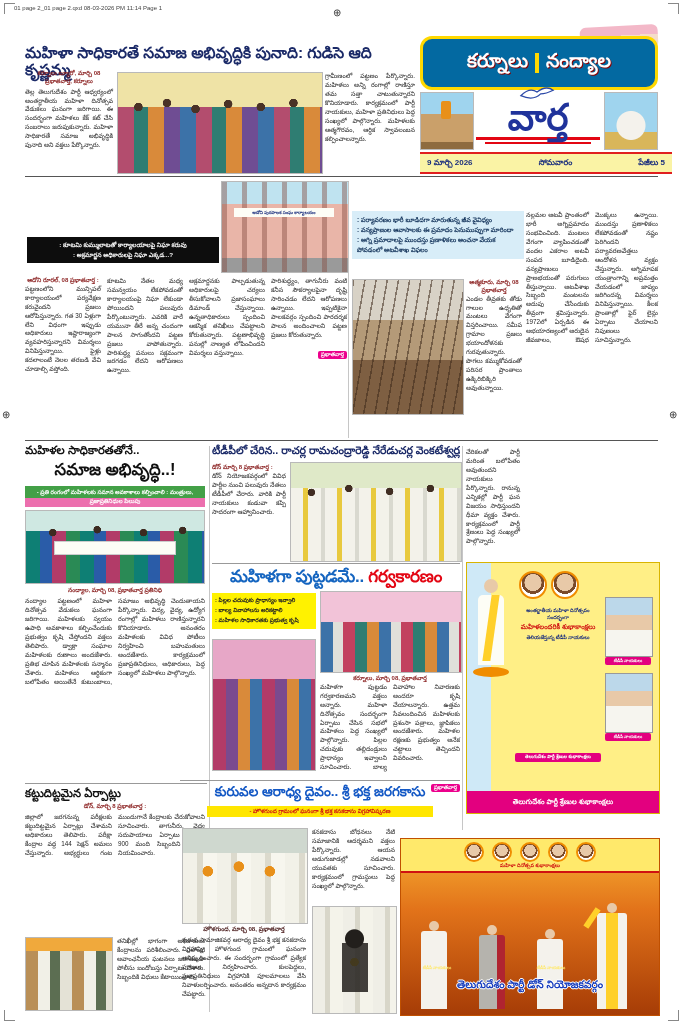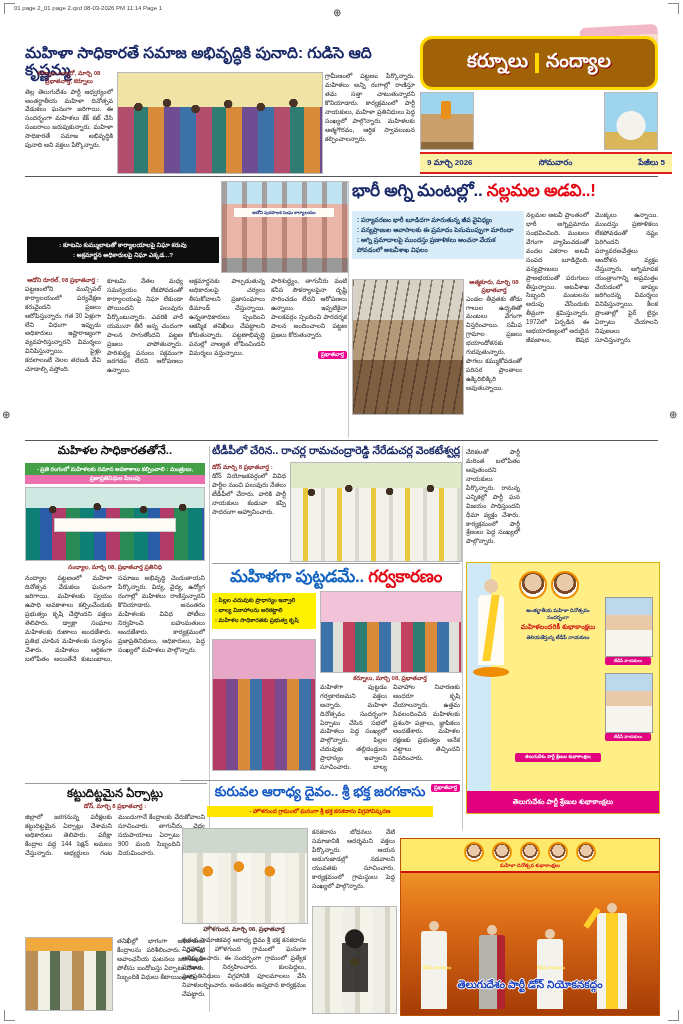--- a/index.html
+++ b/index.html
@@ -8,21 +8,21 @@
   .bt{font-size:6.3px;line-height:1.42;text-align:justify;color:#1d1d1d;}
   .byline{font-weight:bold;color:#8a1f1f;text-align:center;font-size:6px;line-height:1.3;}
   .hrule{height:1px;background:#555;}
   .vrule{width:1px;background:#c6c6c6;}
   .photo{overflow:hidden;border:1px solid #b9b9b9;}
   .endtag{display:inline-block;background:#ec008c;color:#fff;font-size:5.5px;font-weight:bold;padding:0 3px;border-radius:2px;}
   .crosshair{font-size:10px;color:#333;line-height:1;}
   .crop{width:10px;height:10px;}
 
   
-  #mast-red{background:#a16207;border:3px solid #ffd800;border-radius:12px;display:flex;align-items:center;justify-content:center;gap:7px;}
+  #mast-red{background:#0369a1;border:3px solid #ffd800;border-radius:12px;display:flex;align-items:center;justify-content:center;gap:7px;}
   #mast-red .mr-txt{color:#fff;font-weight:900;font-size:19px;text-shadow:1px 1px 0 #8a0000;}
   #mast-red .mr-div{width:4px;height:20px;background:#ffd800;}
   #mast-title{color:#20339b;font-weight:900;font-size:37px;line-height:.95;text-align:center;}
   .mast-underline{height:2.5px;background:#e30613;}
   #datebar{background:#faf3a5;border-top:2px solid #e01f1f;border-bottom:2px solid #e01f1f;display:flex;justify-content:space-between;align-items:center;padding:0 7px;font-size:8px;font-weight:bold;color:#1b2f7e;}
 
   
   .hl-navy{color:#1b2a68;} .hl-cyan{color:#00aeef;} .hl-mag{color:#ee1687;}
   .hl-red{color:#e30613;} .hl-blue{color:#1565c0;} .hl-kblue{color:#1358c5;}
 
@@ -128,20 +128,28 @@
   <div class="abs" style="left:420px;top:36px;width:238px;height:136px;">
     <div class="abs" style="left:160px;top:-10px;width:78px;height:24px;background:linear-gradient(180deg,#f3b8c8 0 40%,#f5ddc8 40%);border-radius:6px;transform:rotate(-3deg);"></div>
     <div id="mast-red" class="abs" style="left:0;top:0;width:232px;height:48px;">
       <span class="mr-txt">కర్నూలు</span>
       <span class="mr-div"></span>
       <span class="mr-txt">నంద్యాల</span>
     </div>
     <div class="abs photo" id="ph-fort" style="left:0;top:56px;width:52px;height:56px;">
       <div class="abs" style="left:20px;top:8px;width:10px;height:18px;background:#e8901a;border-radius:2px;"></div>
     </div>
+    <div class="abs" style="left:56px;top:52px;width:124px;height:60px;text-align:center;">
+      <svg class="abs" style="left:40px;top:-4px;" width="42" height="18" viewBox="0 0 40 20">
+        <path d="M2 13 Q12 3 20 9 Q30 1 38 7 Q30 11 24 11 Q16 19 2 13Z" fill="#fff" stroke="#2c49a8" stroke-width="1.4"></path>
+      </svg>
+      <div id="mast-title" style="margin-top:12px;">వార్త</div>
+      <div class="mast-underline" style="margin-top:2px;"></div>
+      <div class="mast-underline" style="margin-top:2px;width:86%;margin-left:7%;"></div>
+    </div>
     <div class="abs photo" id="ph-nandi" style="left:184px;top:56px;width:52px;height:56px;"></div>
     <div id="datebar" class="abs" style="left:0;top:116px;width:238px;height:18px;">
       <span>9 మార్చి 2026</span>
       <span>సోమవారం</span>
       <span>పేజీలు 5</span>
     </div>
   </div>
 
   <div class="abs" style="left:25px;top:44px;width:390px;">
     <div class="hl-navy" style="font-size:15.5px;font-weight:800;line-height:1.1;">మహిళా సాధికారతే సమాజ అభివృద్ధికి పునాది: గుడిసె ఆది కృష్ణమ్మ</div>
@@ -172,53 +180,51 @@
     <div class="abs bt" style="left:164px;top:96px;width:76px;">అక్రమార్జనకు పాల్పడుతున్న అధికారులపై చర్యలు తీసుకోవాలని ప్రజాసంఘాలు డిమాండ్ చేస్తున్నాయి. ఉన్నతాధికారులు స్పందించి ఆకస్మిక తనిఖీలు చేపట్టాలని కోరుతున్నారు. పట్టణాభివృద్ధి పనుల్లో నాణ్యత లోపించిందని విమర్శలు వస్తున్నాయి.</div>
     <div class="abs" style="left:246px;top:96px;width:76px;">
       <div class="bt">పారిశుద్ధ్యం, తాగునీరు వంటి కనీస సౌకర్యాలపైనా దృష్టి సారించడం లేదని ఆరోపణలు ఉన్నాయి. ఇప్పటికైనా పాలకవర్గం స్పందించి పారదర్శక పాలన అందించాలని పట్టణ ప్రజలు కోరుతున్నారు.</div>
       <div style="text-align:right;margin-top:2px;"><span class="endtag">ప్రభాతవార్త</span></div>
     </div>
   </div>
 
   <div class="abs vrule" style="left:348px;top:182px;height:256px;"></div>
 
   <div class="abs" style="left:352px;top:181px;width:306px;height:256px;">
-    <div style="font-size:17px;font-weight:800;letter-spacing:-.3px;">
-      <span class="hl-navy">భారీ అగ్ని మంటల్లో..</span><span class="hl-red"> నల్లమల అడవి..!</span>
-    </div>
     <div id="nall-box" class="abs" style="left:0;top:30px;width:162px;">
       <div>: పర్యావరణం భారీ బూడిదగా మారుతున్న జీవ వైవిధ్యం</div>
       <div>: వన్యప్రాణుల ఆవాసాలకు ఈ ప్రమాదం పెనుముప్పుగా మారిందా</div>
       <div>: అగ్ని ప్రమాదాలపై ముందస్తు ప్రణాళికలు అంచనా వేయక పోవడంలో అటవీశాఖ విఫలం</div>
     </div>
     <div class="abs photo" id="ph-forest" style="left:0;top:98px;width:110px;height:134px;"></div>
     <div class="abs" style="left:114px;top:98px;width:56px;">
       <div class="byline">ఆత్మకూరు, మార్చి 08 ప్రభాతవార్త</div>
       <div class="bt">ఎండల తీవ్రతకు తోడు గాలుల ఉధృతితో మంటలు వేగంగా విస్తరించాయి. సమీప గ్రామాల ప్రజలు భయాందోళనకు గురవుతున్నారు. పొగలు కమ్ముకోవడంతో పరిసర ప్రాంతాలు ఉక్కిరిబిక్కిరి అవుతున్నాయి.</div>
     </div>
     <div class="abs bt" style="left:174px;top:30px;width:132px;height:222px;column-count:2;column-gap:6px;">నల్లమల అటవీ ప్రాంతంలో భారీ అగ్నిప్రమాదం సంభవించింది. మంటలు వేగంగా వ్యాపించడంతో వందల ఎకరాల అటవీ సంపద బూడిదైంది. వన్యప్రాణులు ప్రాణభయంతో పరుగులు తీస్తున్నాయి. అటవీశాఖ సిబ్బంది మంటలను అదుపు చేసేందుకు తీవ్రంగా శ్రమిస్తున్నారు. 1972లో ఏర్పడిన ఈ అభయారణ్యంలో అరుదైన జీవజాలం, ఔషధ మొక్కలు ఉన్నాయి. ముందస్తు ప్రణాళికలు లేకపోవడంతో నష్టం పెరిగిందని పర్యావరణవేత్తలు ఆందోళన వ్యక్తం చేస్తున్నారు. అగ్నిమాపక యంత్రాంగాన్ని అప్రమత్తం చేయడంలో జాప్యం జరిగిందన్న విమర్శలు వినిపిస్తున్నాయి. కీలక ప్రాంతాల్లో ఫైర్ లైన్లు ఏర్పాటు చేయాలని నిపుణులు సూచిస్తున్నారు.</div>
   </div>
 
   <div class="abs hrule" style="left:25px;top:440px;width:633px;"></div>
   <div class="abs vrule" style="left:209px;top:446px;height:566px;"></div>
   <div class="abs vrule" style="left:462px;top:446px;height:384px;"></div>
 
   <div class="abs" style="left:25px;top:444px;width:180px;">
-    <div style="text-align:center;font-size:11.5px;font-weight:bold;color:#101010;">మహిళల సాధికారతతోనే..</div>
+    <div style="font-size:11.5px;font-weight:bold;color:#101010;">మహిళల సాధికారతతోనే..</div>
+    <div style="text-align:center;font-size:16.5px;font-weight:800;color:#101010;">సమాజ అభివృద్ధి..!</div>
     <div id="sam-cap" style="margin-top:3px;">- ప్రతి రంగంలో మహిళలకు సమాన అవకాశాలు కల్పించాలి : మంత్రులు, ప్రజాప్రతినిధుల పిలుపు</div>
     <div class="photo" id="ph-samaja" style="margin-top:3px;width:178px;height:72px;">
       <div style="margin:30px auto 0;width:120px;height:12px;background:#fdfdf6;border:1px solid #ccc;"></div>
     </div>
     <div class="byline" style="margin-top:3px;">నంద్యాల, మార్చి 08, ప్రభాతవార్త ప్రతినిధి</div>
     <div class="bt" style="margin-top:2px;height:178px;column-count:2;column-gap:6px;">నంద్యాల పట్టణంలో మహిళా దినోత్సవ వేడుకలు ఘనంగా జరిగాయి. మహిళలకు స్వయం ఉపాధి అవకాశాలు కల్పించేందుకు ప్రభుత్వం కృషి చేస్తోందని వక్తలు తెలిపారు. డ్వాక్రా సంఘాల మహిళలకు రుణాలు అందజేశారు. ప్రతిభ చూపిన మహిళలకు సన్మానం చేశారు. మహిళలు ఆర్థికంగా బలోపేతం అయితేనే కుటుంబాలు, సమాజం అభివృద్ధి చెందుతాయని పేర్కొన్నారు. విద్య, వైద్య, ఉద్యోగ రంగాల్లో మహిళలు రాణిస్తున్నారని కొనియాడారు. అనంతరం మహిళలకు వివిధ పోటీలు నిర్వహించి బహుమతులు అందజేశారు. కార్యక్రమంలో ప్రజాప్రతినిధులు, అధికారులు, పెద్ద సంఖ్యలో మహిళలు పాల్గొన్నారు.</div>
   </div>
 
   <div class="abs hrule" style="left:25px;top:783px;width:182px;background:#999;"></div>
   <div class="abs" style="left:25px;top:787px;width:180px;">
-    <div style="text-align:center;font-size:11.5px;font-weight:bold;color:#101010;">కట్టుదిట్టమైన ఏర్పాట్లు</div>
+    <div style="font-size:11.5px;font-weight:bold;color:#101010;">కట్టుదిట్టమైన ఏర్పాట్లు</div>
     <div class="byline">డోన్, మార్చి 8 ప్రభాతవార్త :</div>
     <div class="bt" style="margin-top:2px;height:116px;column-count:2;column-gap:6px;">జిల్లాలో జరగనున్న పరీక్షలకు కట్టుదిట్టమైన ఏర్పాట్లు చేశామని అధికారులు తెలిపారు. పరీక్షా కేంద్రాల వద్ద 144 సెక్షన్ అమలు చేస్తున్నారు. అభ్యర్థులు గంట ముందుగానే కేంద్రాలకు చేరుకోవాలని సూచించారు. తాగునీరు, వైద్య సదుపాయాలు ఏర్పాటు చేశారు. 900 మంది సిబ్బందిని విధుల్లో నియమించారు.</div>
     <div class="abs photo" id="ph-kattu" style="left:0;top:150px;width:86px;height:72px;"></div>
     <div class="abs bt" style="left:92px;top:150px;width:88px;">తనిఖీల్లో భాగంగా అధికారులు కేంద్రాలను పరిశీలించారు. ఎలాంటి అవాంఛనీయ ఘటనలు జరగకుండా పోలీసు బందోబస్తు ఏర్పాటు చేశారు. సిబ్బందికి విధులు కేటాయించారు.</div>
   </div>
 
   <div class="abs" style="left:212px;top:444px;width:248px;">
     <div class="hl-navy" style="font-size:10.8px;font-weight:800;white-space:nowrap;overflow:hidden;">టీడీపీలో చేరిన.. రాచర్ల రామచంద్రారెడ్డి నేరేడుచర్ల వెంకటేశ్వర్లు</div>
     <div class="abs" style="left:0;top:20px;width:74px;">
       <div class="byline" style="text-align:left;">డోన్ మార్చి 8 ప్రభాతవార్త :</div>
@@ -305,16 +311,16 @@
       <div class="head"></div>
         <div class="torso" style="width:26px;height:70px;background:#f4f2ec;"></div>
     </div>
     <div class="fig" style="left:196px;">
       <div style="position:absolute;left:-8px;top:4px;width:6px;height:22px;background:#ffd02a;transform:rotate(34deg);"></div>
       <div class="head"></div>
         <div class="torso" style="width:30px;height:96px;background:linear-gradient(90deg,#f4f2ec 0 30%,#ffd02a 30% 70%,#f4f2ec 70%);"></div>
     </div>
     <div class="nlabel" style="left:6px;bottom:44px;">టీడీపీ నాయకులు</div>
     <div class="nlabel" style="left:120px;bottom:44px;">టీడీపీ నాయకులు</div>
-    <div id="ad2-foot" class="abs" style="left:0;bottom:22px;width:100%;">తెలుగుదేశం పార్టీ డోన్ నియోకనకద్గం</div>
+    <div id="ad2-foot" class="abs" style="left:0;bottom:22px;width:100%;">తెలుగుదేశం పార్టీ డోన్ నియోజకవర్గం</div>
   </div>
 
 </div>
 
 </body></html>

